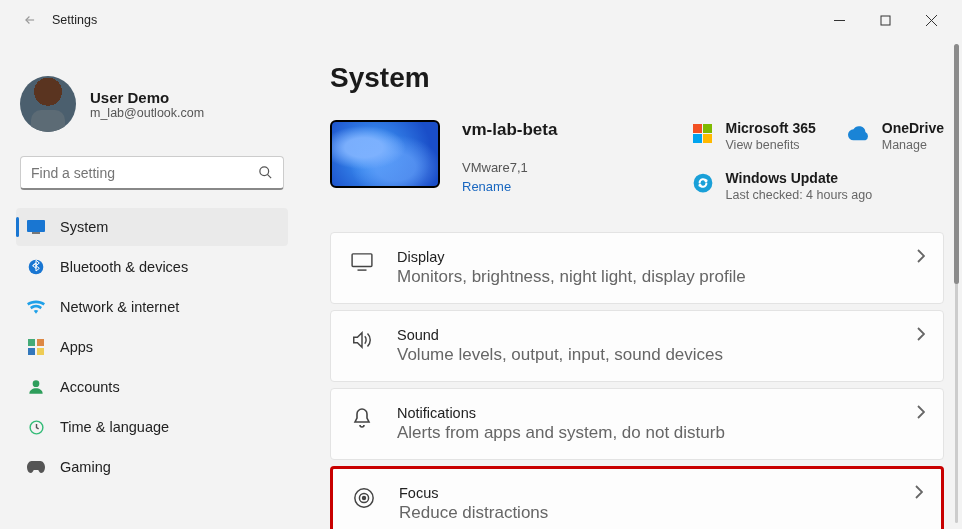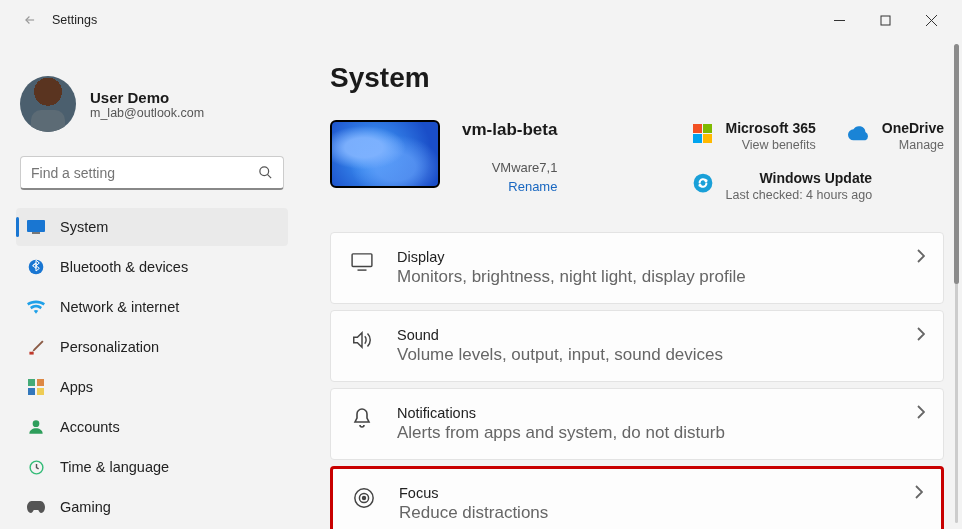--- a/index.html
+++ b/index.html
@@ -72,21 +72,21 @@
   .nav-item.selected{ background:#eaeaea;}
   .nav-item.selected::before{
     content:""; position:absolute; left:0; top:9px; bottom:9px; width:3px;
     background:#1976d2; border-radius:2px;
   }
   .nav-icon{ width:20px; height:20px; display:flex; align-items:center; justify-content:center; font-size:16px;}
   .main {
     flex:1; padding: 22px 18px 0 30px; overflow:hidden; position:relative;
   }
   .page-title{ font-size:28px; font-weight:600; margin-bottom:26px;}
-  .hero-row{ display:flex; align-items:flex-start; gap:22px; margin-bottom:30px;text-align:right;}
+  .hero-row{ display:flex; align-items:flex-start; gap:22px; margin-bottom:30px;}
   .pc-thumb{
     width:110px; height:68px; border:2px solid #000; border-radius:6px;
     background: radial-gradient(circle at 40% 50%, #3a8ef1 0 20%, #1a4ec8 80%);
     position:relative; overflow:hidden;
   }
   .pc-thumb::after{
     content:""; position:absolute; inset:0;
     background: radial-gradient(ellipse at 30% 40%, rgba(130,180,255,0.9) 0 18%, transparent 40%),
                 radial-gradient(ellipse at 60% 70%, rgba(100,160,250,0.7) 0 22%, transparent 50%);
   }
@@ -186,29 +186,20 @@
       <div class="nav-item">
         <span class="nav-icon">
             <svg width="18" height="14" viewBox="0 0 24 18" fill="#1fa0e8">
               <path d="M12 18l-3-4c2-1.5 4-1.5 6 0zM4 9c5-4 11-4 16 0l-2 3c-4-3-8-3-12 0zM0 4c7-5 17-5 24 0l-2 3c-6-4-14-4-20 0z"></path>
             </svg>
           </span>
         <span>Network &amp; internet</span>
       </div>
       <div class="nav-item">
         <span class="nav-icon">
-            <svg width="17" height="17" viewBox="0 0 24 24">
-              <path d="M20 2l2 2-12 12-4 2 2-4z" fill="#8a5a44"></path>
-              <rect x="2" y="18" width="6" height="4" fill="#c0392b"></rect>
-            </svg>
-          </span>
-        <span>Personalization</span>
-      </div>
-      <div class="nav-item">
-        <span class="nav-icon">
             <svg width="16" height="16" viewBox="0 0 16 16">
               <rect width="7" height="7" fill="#4a7"></rect>
               <rect x="9" width="7" height="7" fill="#d84"></rect>
               <rect y="9" width="7" height="7" fill="#37b"></rect>
               <rect x="9" y="9" width="7" height="7" fill="#ec5"></rect>
             </svg>
           </span>
         <span>Apps</span>
       </div>
       <div class="nav-item">

